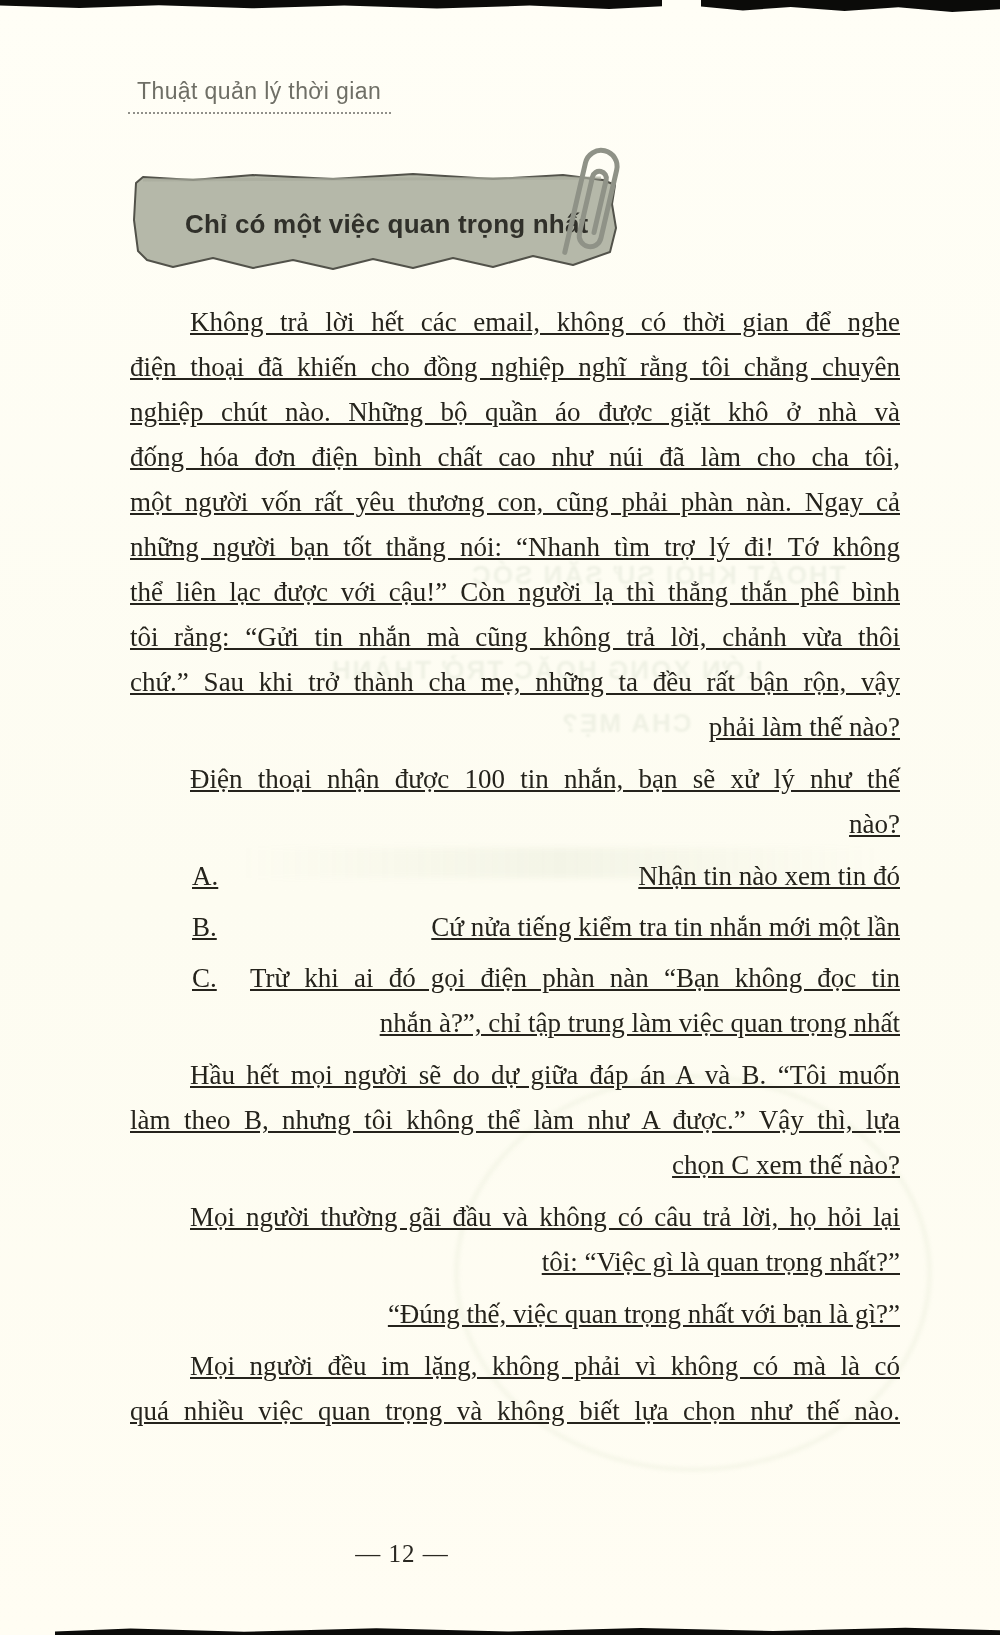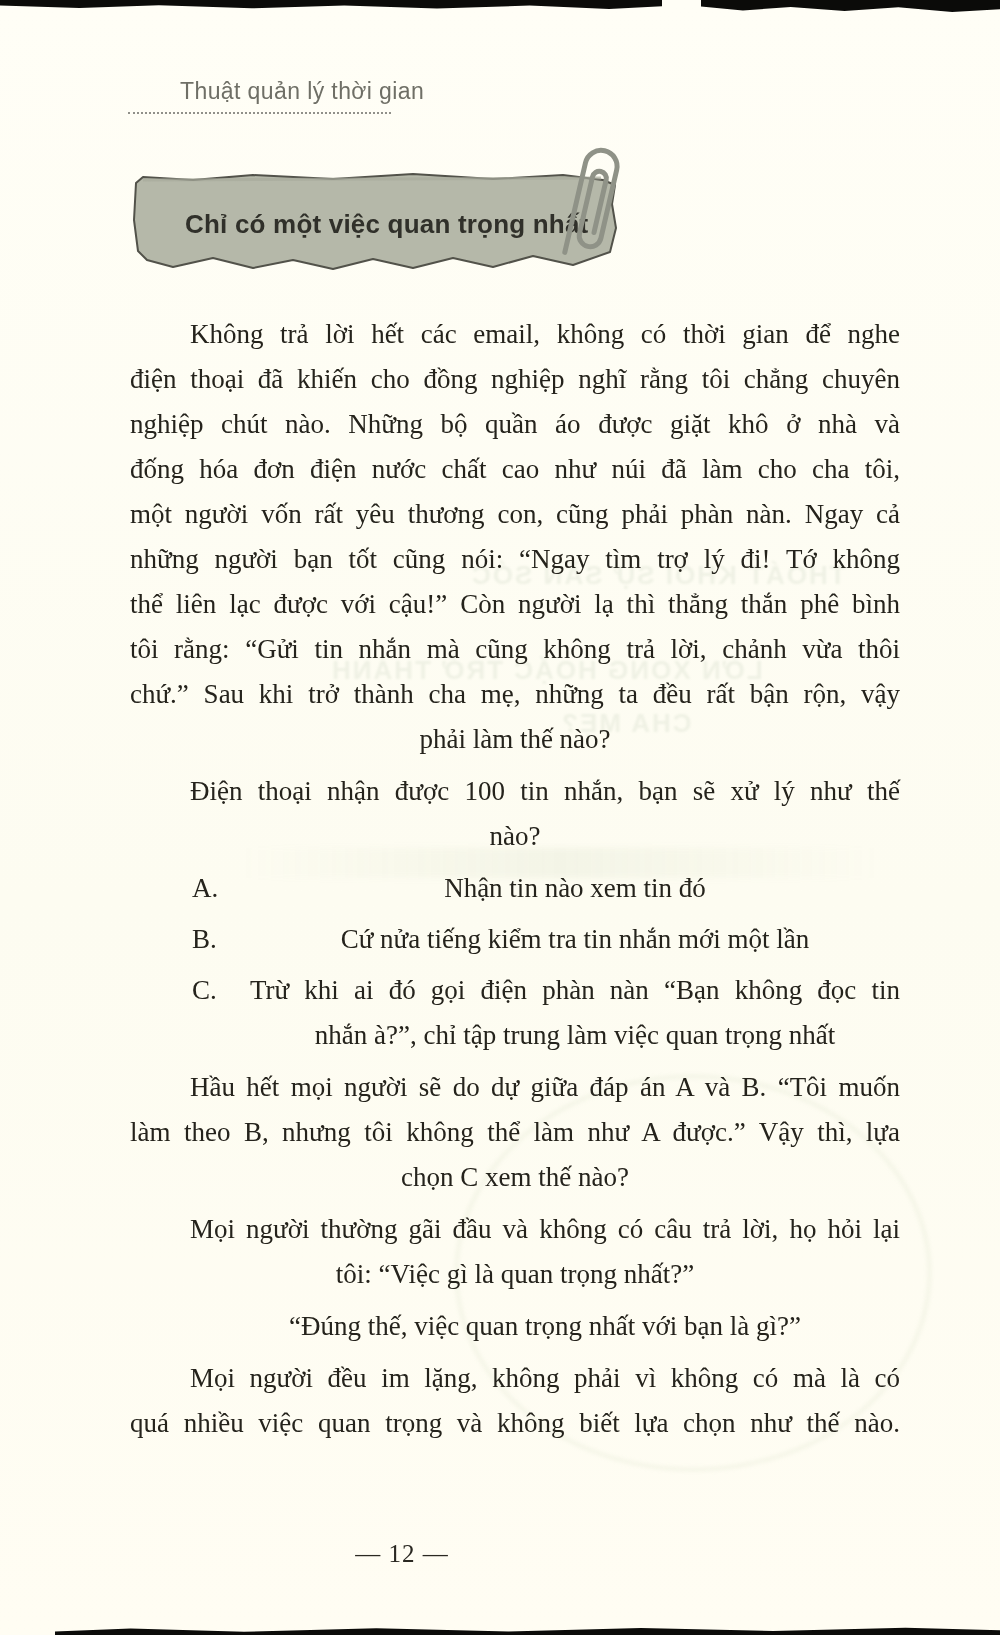--- a/index.html
+++ b/index.html
@@ -17,47 +17,47 @@
     clip-path:polygon(0 0,100% 0,100% 70%,92% 100%,80% 62%,66% 95%,52% 60%,38% 92%,24% 58%,12% 90%,0 62%);}
   .bar-top-right{left:701px;top:0;width:299px;height:12px;
     clip-path:polygon(0 0,100% 0,100% 78%,84% 100%,66% 60%,48% 92%,30% 58%,14% 88%,0 55%);}
   .bar-bottom{left:55px;bottom:0;width:945px;height:8px;
     clip-path:polygon(0 100%,0 55%,8% 20%,20% 60%,34% 15%,48% 55%,62% 12%,76% 50%,90% 10%,100% 40%,100% 100%);}
 
   
   .runhead{
     position:absolute;left:137px;top:78px;
     font-family:"Liberation Sans","DejaVu Sans",sans-serif;
-    font-size:23px;letter-spacing:.4px;color:#6f6f66;margin-left:43px;
+    font-size:23px;letter-spacing:.4px;color:#6f6f66;
   }
   .runhead-rule{
     position:absolute;left:128px;top:112px;width:263px;height:0;
     border-bottom:2px dotted #90908a;
   }
 
   
   .chapter-box{position:absolute;left:131px;top:172px;width:488px;height:104px;}
   .chapter-box svg{position:absolute;left:0;top:0;}
   .chapter-title{
     position:absolute;left:54px;top:37px;width:430px;
     font-family:"Liberation Sans","DejaVu Sans",sans-serif;
     font-weight:bold;font-size:26px;letter-spacing:.2px;color:#30302a;
     white-space:nowrap;
   }
   .paperclip{position:absolute;left:558px;top:136px;width:74px;height:140px;transform:rotate(13deg);}
 
   
   .body-col{
-    position:absolute;left:130px;top:312px;width:770px;
-    font-size:27px;line-height:45px;
+    position:absolute;left:130px;top:300px;width:770px;
+    font-size:27px;line-height:45px;text-decoration:underline;
   }
   .para{margin:0 0 7px 0;}
   .tline{height:45px;overflow:visible;}
   .jline{text-align:justify;text-align-last:justify;}
-  .lastline{text-align:center;}
+  .lastline{text-align:right;}
   .indent{text-indent:60px;}
   .option{display:flex;margin:0 0 6px 0;padding-left:62px;}
   .opt-label{width:58px;flex:none;}
   .opt-lines{flex:1;min-width:0;}
   .options-wrap{margin:4px 0 7px 0;}
 
   
   .page-number{
     position:absolute;left:0;top:1540px;width:804px;
     text-align:center;font-size:25px;letter-spacing:1px;color:#2a2822;
@@ -113,23 +113,23 @@
 
   <svg class="paperclip" viewBox="0 0 74 140">
     <path d="M18 122 L18 30 A16 16 0 0 1 50 30 L50 100 A11 11 0 0 1 28 100 L28 42 A7 7 0 0 1 42 42 L42 96" fill="none" stroke="#8f9287" stroke-width="5" stroke-linecap="round"></path>
   </svg>
 
   <div class="body-col">
     <div class="para">
         <div class="tline jline indent">Không trả lời hết các email, không có thời gian để nghe</div>
         <div class="tline jline">điện thoại đã khiến cho đồng nghiệp nghĩ rằng tôi chẳng chuyên</div>
         <div class="tline jline">nghiệp chút nào. Những bộ quần áo được giặt khô ở nhà và</div>
-        <div class="tline jline">đống hóa đơn điện nước chất cao như núi đã làm cho cha tôi,</div>
+        <div class="tline jline">đống hóa đơn điện bình chất cao như núi đã làm cho cha tôi,</div>
         <div class="tline jline">một người vốn rất yêu thương con, cũng phải phàn nàn. Ngay cả</div>
-        <div class="tline jline">những người bạn tốt cũng nói: “Ngay tìm trợ lý đi! Tớ không</div>
+        <div class="tline jline">những người bạn tốt thẳng nói: “Nhanh tìm trợ lý đi! Tớ không</div>
         <div class="tline jline">thể liên lạc được với cậu!” Còn người lạ thì thẳng thắn phê bình</div>
         <div class="tline jline">tôi rằng: “Gửi tin nhắn mà cũng không trả lời, chảnh vừa thôi</div>
         <div class="tline jline">chứ.” Sau khi trở thành cha mẹ, những ta đều rất bận rộn, vậy</div>
         <div class="tline lastline">phải làm thế nào?</div>
       </div>
     <div class="para">
         <div class="tline jline indent">Điện thoại nhận được 100 tin nhắn, bạn sẽ xử lý như thế</div>
         <div class="tline lastline">nào?</div>
       </div>
 

